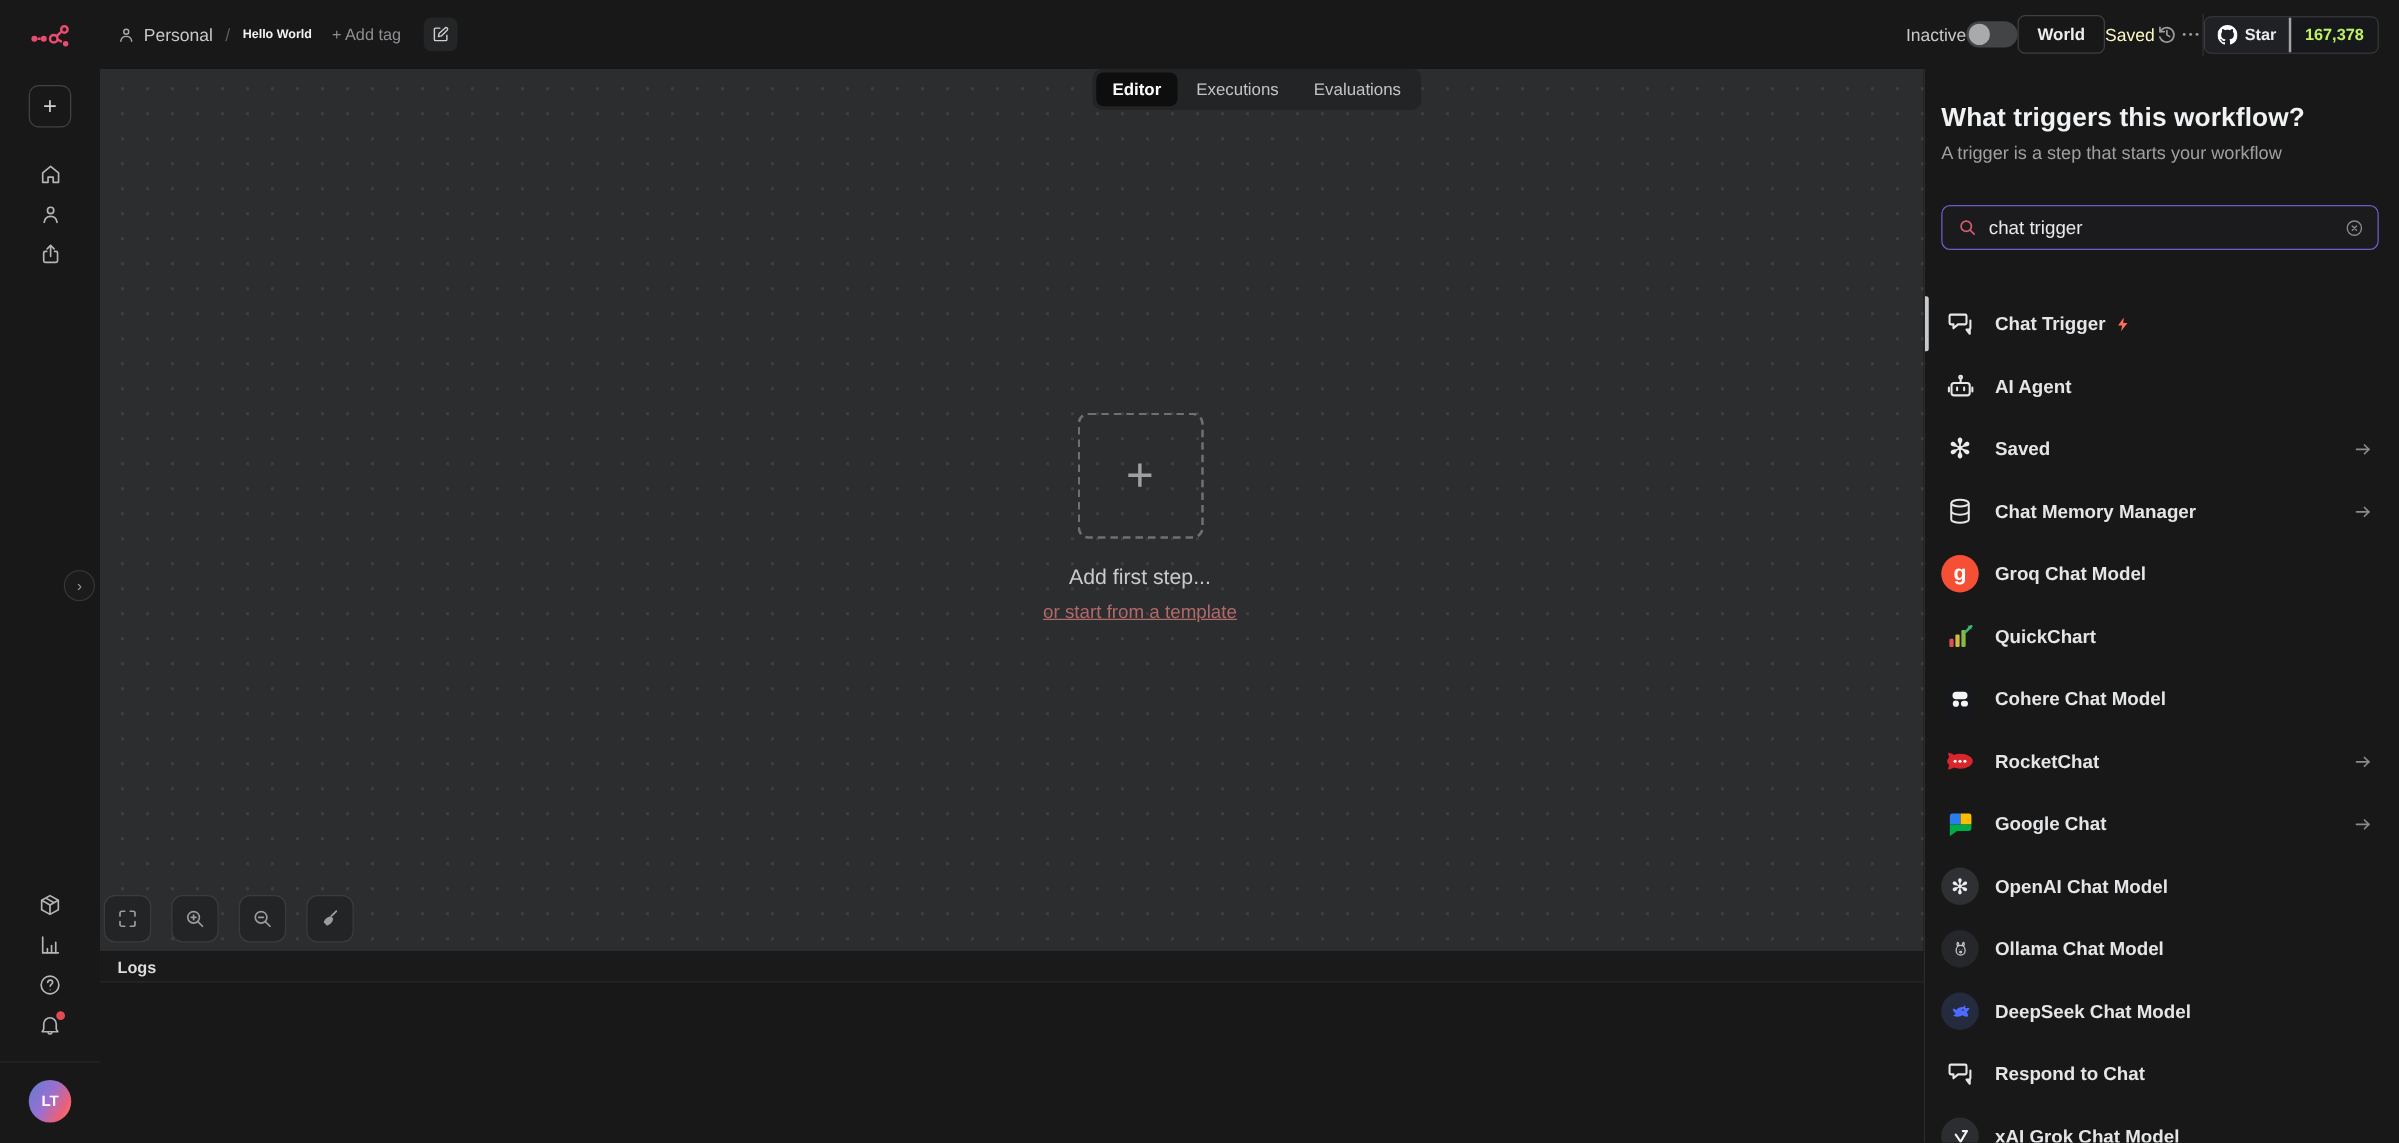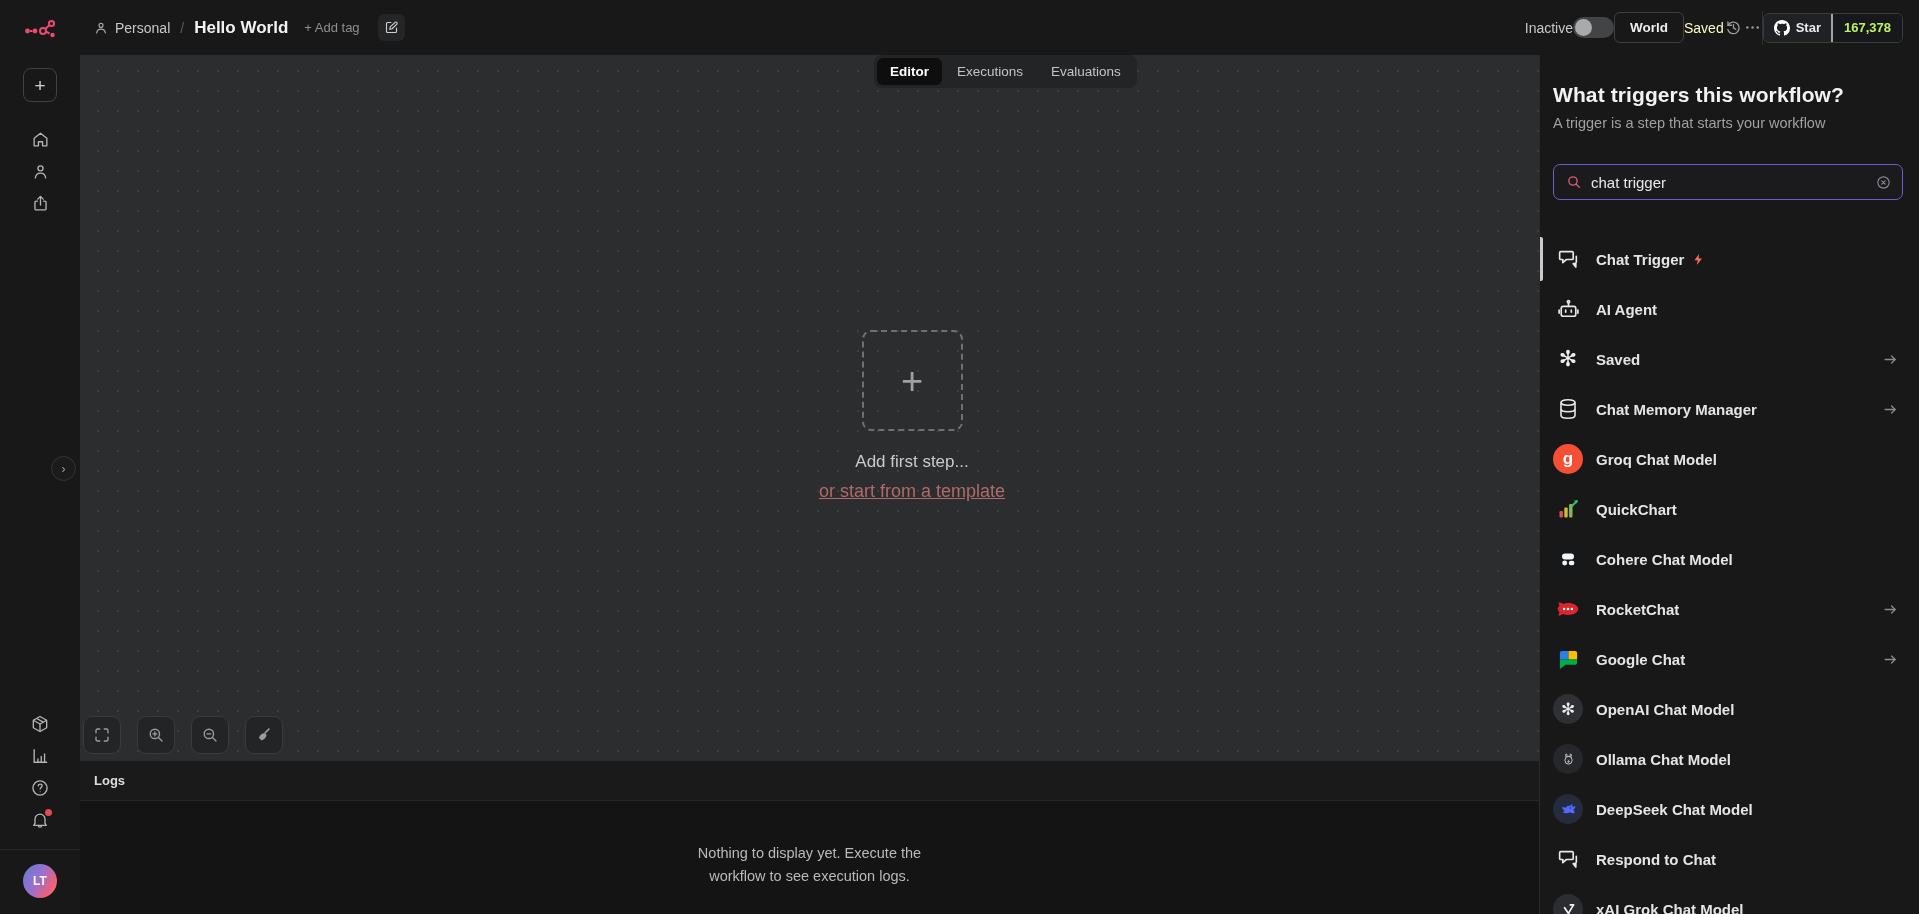--- a/index.html
+++ b/index.html
@@ -26,21 +26,21 @@
   .bell-wrap { position:relative; }
   .bell-dot { position:absolute; top:4px; right:5px; width:7px; height:7px; border-radius:50%;
     background:#e14b52; }
 
   
   .topbar { position:fixed; left:80px; right:0; top:0; height:55px; background:#181818;
     display:flex; align-items:center; justify-content:space-between; padding:0 16px 0 14px; z-index:5; }
   .tb-left { display:flex; align-items:center; gap:10px; }
   .crumb-proj { color:#c7c8ca; font-size:14px; display:flex; align-items:center; gap:7px; cursor:pointer; }
   .crumb-sep { color:#5c5d5f; font-size:14px; }
-  .crumb-name { color:#f2f3f4; font-size:17px; font-weight:600; cursor:text;text-align:right; }
+  .crumb-name { color:#f2f3f4; font-size:10px; font-weight:600; cursor:text;text-align:right; }
   .addtag { background:none; border:0; color:#8e8f92; font-size:13px; font-weight:400; cursor:pointer; margin-left:6px; }
   .rename-btn { width:27px; height:27px; border-radius:6px; background:#242527; border:0; cursor:pointer;
     display:flex; align-items:center; justify-content:center; color:#cfd0d2; margin-left:8px; }
   .tb-right { display:flex; align-items:center; }
   .status-lbl { color:#c7c8ca; font-size:14px; }
   .toggle { width:41px; height:21px; border-radius:11px; background:#434446; border:0; cursor:pointer; position:relative; }
   .toggle .knob { position:absolute; left:2px; top:2px; width:17px; height:17px; border-radius:50%; background:#a9aaac; }
   .share-btn { border:1px solid #3e3f41; background:transparent; color:#eceded; font-size:13.5px; font-weight:600;
     padding:7px 15px; border-radius:6px; cursor:pointer; }
   .saved-lbl { color:#fef9c3; font-size:14px; }
@@ -59,32 +59,32 @@
   .tabs { position:fixed; left:874px; top:55px; display:flex; gap:2px; background:#232425;
     border-radius:8px; padding:3px; z-index:4; }
   .tab { border:0; background:transparent; color:#c3c4c6; font-size:13.5px; padding:6px 13px;
     border-radius:6px; cursor:pointer; }
   .tab.active { background:#0e0e0f; color:#ffffff; font-weight:600; }
   .empty { position:absolute; left:732px; top:275px; width:200px; text-align:center; }
   .dash-box { width:101px; height:101px; margin:0 auto; border:2px dashed #6f7072; border-radius:9px;
     display:flex; align-items:center; justify-content:center; cursor:pointer; }
   .dash-box .plus { color:#9fa0a2; font-size:38px; font-weight:300; line-height:1; }
   .empty-title { margin-top:21px; color:#c9cacc; font-size:17px; }
-  .tmpl-link { display:inline-block; margin-top:9px; color:#b06a6a; font-size:18px;
+  .tmpl-link { display:inline-block; margin-top:9px; color:#b06a6a; font-size:15px;
     text-decoration:underline; cursor:pointer; }
   .controls { position:absolute; left:3px; bottom:7px; display:flex; gap:16px; }
   .ctl { width:38px; height:38px; border:1px solid #3a3b3d; border-radius:9px; background:#232425;
     color:#9b9c9e; cursor:pointer; display:flex; align-items:center; justify-content:center; }
   .edge-chevron { position:fixed; left:51px; top:456px; width:25px; height:25px; border-radius:50%;
     background:#1b1b1c; border:1px solid #343536; color:#9b9c9e; z-index:7; cursor:pointer;
     display:flex; align-items:center; justify-content:center; font-size:12px; }
 
   
   .logs { position:fixed; left:80px; top:761px; width:1459px; bottom:0; z-index:2; }
-  .logs-head { height:40px; background:#1a1a1b; border-bottom:1px solid #282829; display:flex;
+  .logs-head { height:25px; background:#1a1a1b; border-bottom:1px solid #282829; display:flex;
     align-items:center; padding-left:14px; cursor:pointer; }
   .logs-title { color:#dcdddf; font-size:13px; font-weight:700; }
   .logs-body { height:128px; background:#141415; display:flex; flex-direction:column;
     align-items:center; justify-content:center; gap:3px; }
   .logs-body span { color:#b9babc; font-size:14.5px; line-height:1.35; }
 
   
   .panel { position:fixed; right:0; top:55px; width:380px; bottom:0; background:#181818;
     border-left:1px solid #2a2b2d; z-index:3; overflow:hidden; }
   .panel-inner { padding:28px 16px 0 13px; }
@@ -285,24 +285,20 @@
 <nav class="tabs">
   <button class="tab active">Editor</button>
   <button class="tab">Executions</button>
   <button class="tab">Evaluations</button>
 </nav>
 
 <section class="logs">
   <div class="logs-head">
     <span class="logs-title">Logs</span>
   </div>
-  <div class="logs-body">
-    <span>Nothing to display yet. Execute the</span>
-    <span>workflow to see execution logs.</span>
-  </div>
 </section>
 
 <aside class="panel">
   <div class="panel-inner">
     <h2>What triggers this workflow?</h2>
     <p class="sub">A trigger is a step that starts your workflow</p>
     <div class="searchbox">
       <svg width="16" height="16" viewBox="0 0 24 24" fill="none" stroke="#d75c71" stroke-width="2" stroke-linecap="round">
           <circle cx="10.5" cy="10.5" r="6.2"></circle>
           <path d="M15.3 15.3 20 20"></path>

